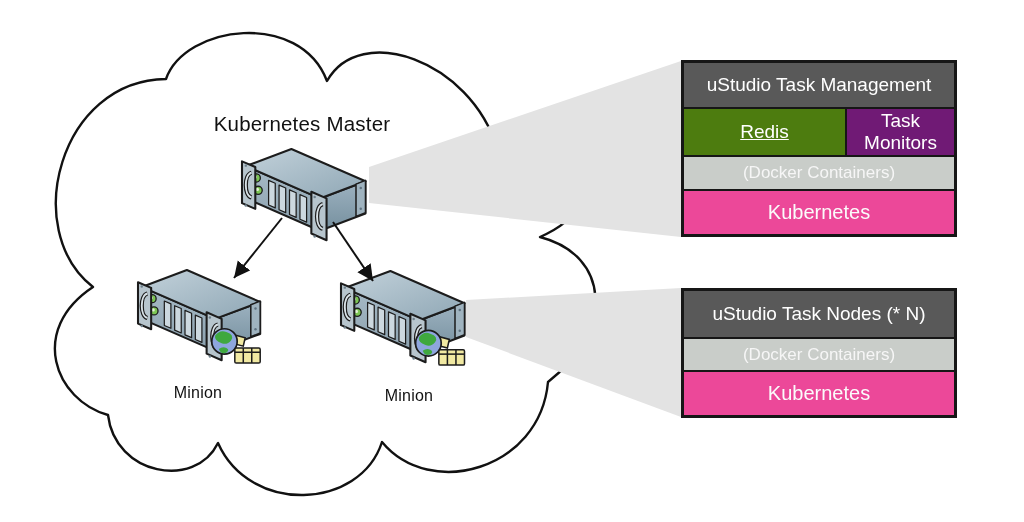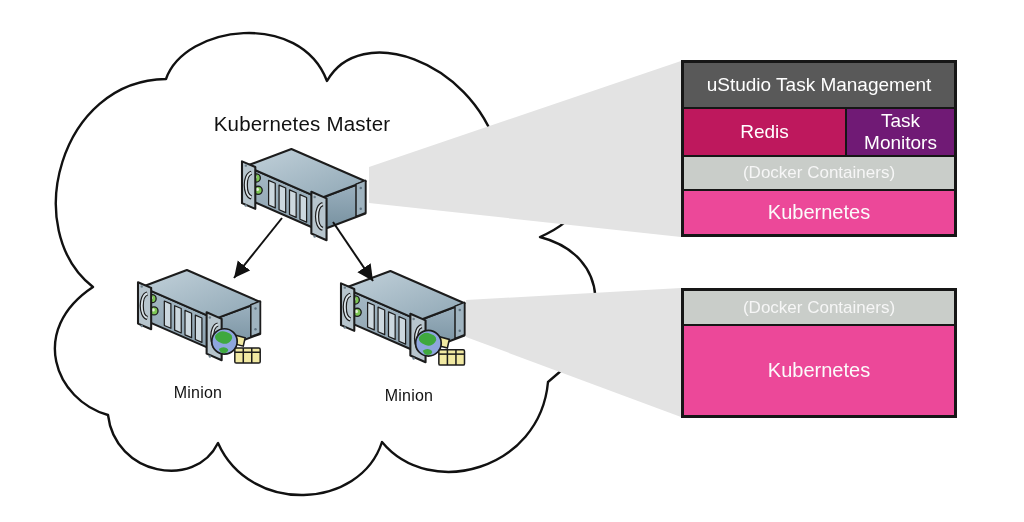--- a/index.html
+++ b/index.html
@@ -33,21 +33,21 @@
 
   .sb-header { background:#595959; font-size:19px; }
   .box-management .sb-header { height:44px; }
   .box-tasknodes  .sb-header { height:46px; }
 
   .sb-split { height:48px; padding:0; display:flex; align-items:stretch; }
   .sb-cell {
     display:flex; align-items:center; justify-content:center;
     font-size:19px; color:#ffffff; box-sizing:border-box;
   }
-  .sb-cell-redis { width:163px; background:#be185d; border-right:2px solid #161616; }
+  .sb-cell-redis { width:163px; background:#4d7c0f; border-right:2px solid #161616;text-decoration:underline; }
   .sb-cell-monitors { flex:1; background:#701a75; }
 
   .sb-docker { background:#c9cdc9; color:#f6f6f6; font-size:17px; }
   .box-management .sb-docker { height:34px; }
   .box-tasknodes  .sb-docker { height:33px; }
 
   .sb-k8s { flex:1; background:#ec4899; color:#fbfbfb; font-size:20px; }
 </style>
 </head>
 <body>
@@ -163,17 +163,18 @@
     <div class="sb-row sb-header">uStudio Task Management</div>
     <div class="sb-row sb-split">
       <div class="sb-cell sb-cell-redis">Redis</div>
       <div class="sb-cell sb-cell-monitors">Task Monitors</div>
     </div>
     <div class="sb-row sb-docker">(Docker Containers)</div>
     <div class="sb-row sb-k8s">Kubernetes</div>
   </div>
 
   <div class="stack-box box-tasknodes">
+    <div class="sb-row sb-header">uStudio Task Nodes (* N)</div>
     <div class="sb-row sb-docker">(Docker Containers)</div>
     <div class="sb-row sb-k8s">Kubernetes</div>
   </div>
 
 </div>
 
 </body></html>

